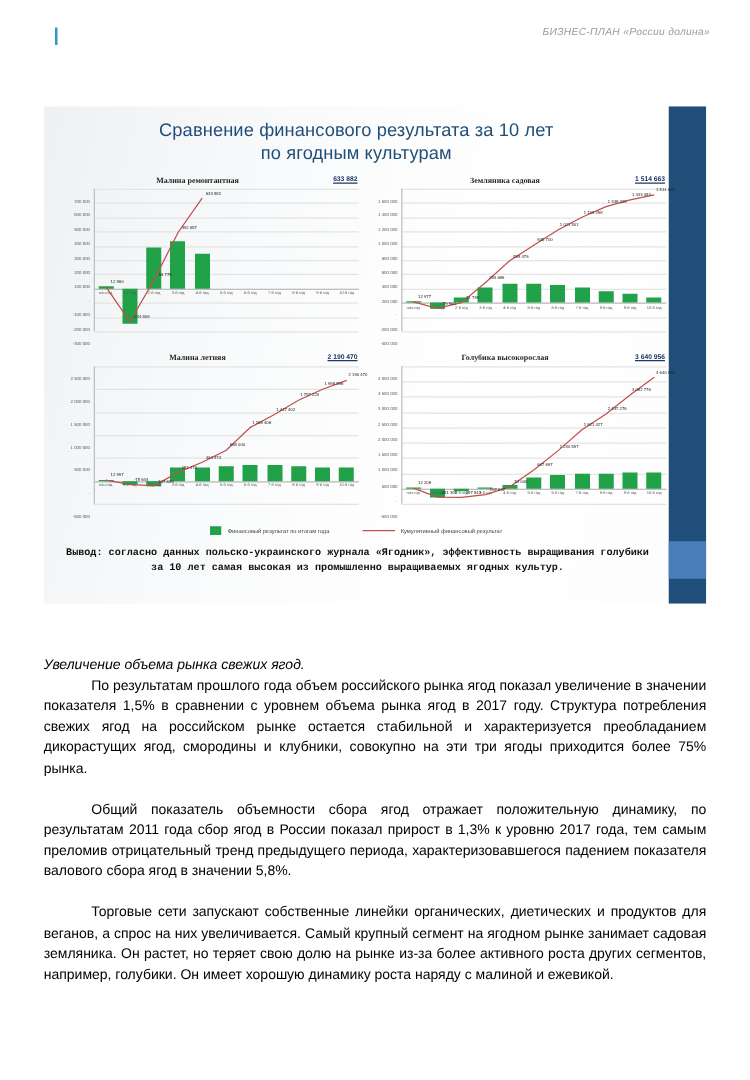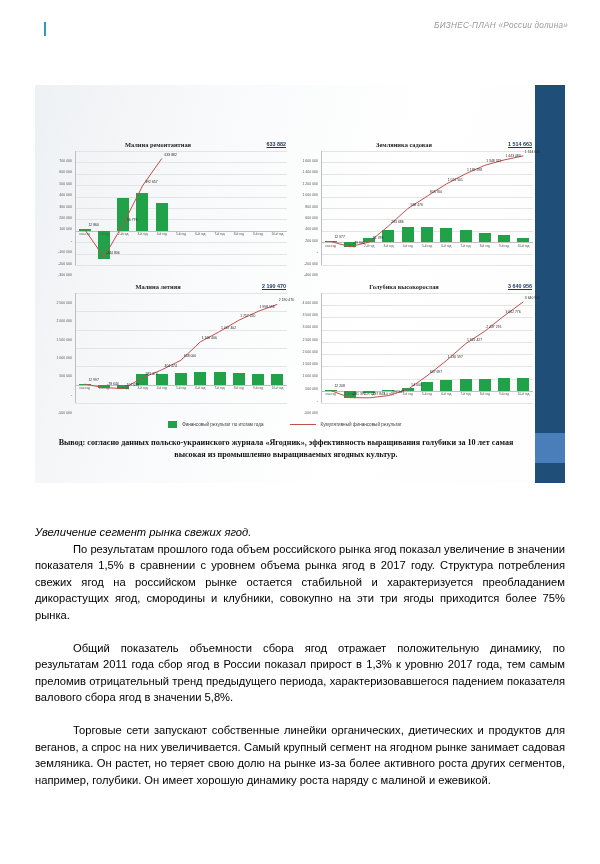--- a/index.html
+++ b/index.html
@@ -192,21 +192,21 @@
   }
   .legend-item { display: flex; align-items: center; gap: 5px; }
   .legend-swatch-green { width: 9px; height: 7px; background: #21a148; }
   .legend-swatch-line { width: 26px; height: 0; border-top: 1.4px solid #c0504d; }
   .legend-text { font-size: 4.6px; color: #404040; white-space: nowrap; }
 
   .conclusion {
     position: absolute;
     left: 14px; right: 42px;
     top: 352px;
-    font-family: Liberation Serif, serif;
+    font-family: Liberation Mono, monospace;
     font-weight: bold;
     font-size: 8.1px;
     line-height: 12px;
     color: #111111;
     text-align: center;
   }
 
   
   .doc-body {
     position: absolute;
@@ -235,20 +235,22 @@
 <div class="page-header">
   <div class="header-tick"></div>
   <div class="header-title">БИЗНЕС-ПЛАН «России долина»</div>
 </div>
 
 <div class="slide">
   <div class="slide-bg"></div>
   <div class="slide-sidebar"></div>
   <div class="slide-sidebar-accent"></div>
 
+  <div class="slide-title">Сравнение финансового  результата за 10 лет
+по ягодным культурам</div>
 
   <div class="charts">
     <div class="chart-cell c0">
       <div class="chart-title">Малина ремонтантная</div>
       <div class="chart-total">633 882</div>
       <div class="axis-labels">
           <div class="axis-tick" style="top: 10px;">700 000</div>
           <div class="axis-tick" style="top: 21.4px;">600 000</div>
           <div class="axis-tick" style="top: 32.8px;">500 000</div>
           <div class="axis-tick" style="top: 44.2px;">400 000</div>
@@ -507,19 +509,19 @@
     <div class="legend-item">
       <span class="legend-swatch-line"></span>
       <span class="legend-text">Кумулятивный финансовый  результат</span>
     </div>
   </div>
 
   <div class="conclusion">Вывод: согласно данных польско-украинского журнала «Ягодник», эффективность выращивания голубики за 10 лет самая высокая из промышленно выращиваемых ягодных культур.</div>
 </div>
 
 <div class="doc-body">
-  <p class="lead">Увеличение сегмент рынка свежих ягод.</p>
+  <p class="lead">Увеличение объема рынка свежих ягод.</p>
   <p class="para">По результатам прошлого года объем российского рынка ягод показал увеличение в значении показателя 1,5% в сравнении с уровнем объема рынка ягод в 2017 году. Структура потребления свежих ягод на российском рынке остается стабильной и характеризуется преобладанием дикорастущих ягод, смородины и клубники, совокупно на эти три ягоды приходится более 75% рынка.</p>
   <div class="spacer"></div>
   <p class="para">Общий показатель объемности сбора ягод отражает положительную динамику, по результатам 2011 года сбор ягод в России показал прирост в 1,3% к уровню 2017 года, тем самым преломив отрицательный тренд предыдущего периода, характеризовавшегося падением показателя валового сбора ягод в значении 5,8%.</p>
   <div class="spacer"></div>
   <p class="para">Торговые сети запускают собственные линейки органических, диетических и продуктов для веганов, а спрос на них увеличивается. Самый крупный сегмент на ягодном рынке занимает садовая земляника. Он растет, но теряет свою долю на рынке из-за более активного роста других сегментов, например, голубики. Он имеет хорошую динамику роста наряду с малиной и ежевикой.</p>
 </div>
 
 </body></html>

